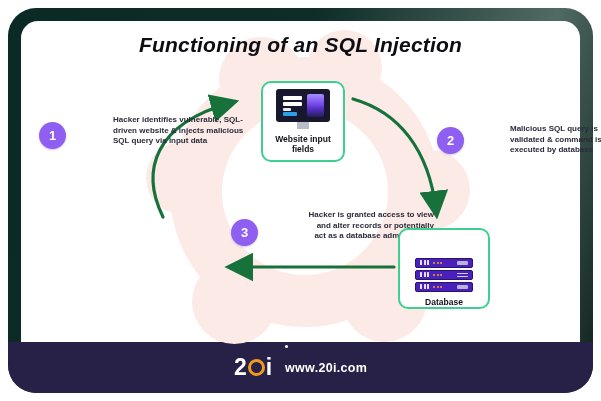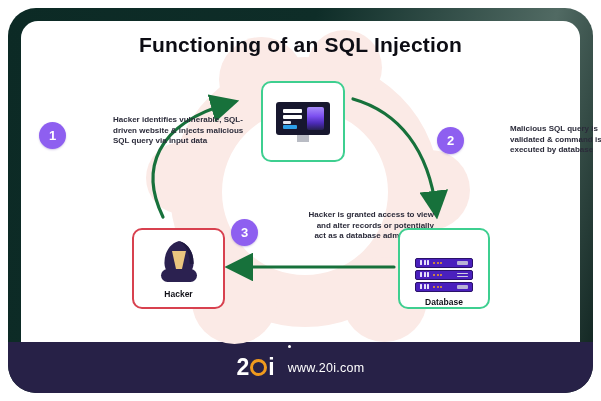--- a/index.html
+++ b/index.html
@@ -21,21 +21,21 @@
   
   .blob{position:absolute;border-radius:50%;background:#fbeae6;}
   .blob-ring{
     position:absolute;left:170px;top:57px;width:270px;height:270px;
     border-radius:50%;border:52px solid #fbeae6;box-sizing:border-box;background:transparent;
   }
   .layer{position:absolute;left:0;top:0;width:601px;height:401px;}
   
   .title{
     position:absolute;left:0;right:0;top:33px;text-align:center;
-    font-size:21px;font-weight:bold;color:#0d0d14;letter-spacing:.2px;
+    font-size:21px;font-weight:bold;color:#0d0d14;letter-spacing:.2px;font-style:italic;
   }
   
   .badge{
     position:absolute;width:27px;height:27px;border-radius:50%;
     background:#8e5ff0;color:#ffffff;font-weight:bold;font-size:13px;
     display:flex;align-items:center;justify-content:center;
     box-shadow:0 1px 2px rgba(80,40,160,.25);
   }
   .step-text{
     position:absolute;font-size:8px;line-height:1.32;color:#2b2b3a;font-weight:bold;margin-left:40px;
@@ -88,21 +88,21 @@
   .logo-2{color:#ffffff;font-size:23px;font-weight:bold;line-height:1;}
   .logo-ring{
     width:11px;height:11px;border:3.5px solid #f09a1e;border-radius:50%;
     margin:0 1px;box-sizing:content-box;
   }
   .logo-i{color:#ffffff;font-size:23px;font-weight:bold;line-height:1;position:relative;}
   .logo-dot{
     position:absolute;width:3px;height:3px;background:#ffffff;border-radius:50%;
     top:-11px;right:-16px;
   }
-  .footer-url{color:#ffffff;font-size:12.5px;font-weight:normal;letter-spacing:.3px;}
+  .footer-url{color:#ffffff;font-size:12.5px;font-weight:bold;letter-spacing:.3px;}
 </style>
 </head>
 <body>
 
 <div class="frame">
   <div class="card"></div>
   <div class="footer">
     <div class="logo">
       <span class="logo-2">2</span>
       <span class="logo-ring"></span>
@@ -150,20 +150,21 @@
     <div class="monitor">
       <div class="screen">
         <div class="field1"></div>
         <div class="field2"></div>
         <div class="field3"></div>
         <div class="field4"></div>
         <div class="screen-img"></div>
       </div>
       <div class="stand"></div>
     </div>
+    <div class="node-label">Website input fields</div>
   </div>
 
   <div class="node green" style="left:398px;top:228px;width:92px;height:81px;justify-content:flex-end;">
     <div class="servers">
       <div class="server-row">
         <span class="vents">
             <span class="vent"></span>
             <span class="vent"></span>
             <span class="vent"></span>
           </span>
@@ -203,23 +204,14 @@
             <span class="led"></span>
             <span class="led"></span>
           </span>
         <span class="srv-spacer"></span>
           <span class="drive"></span>
       </div>
     </div>
     <div class="node-label">Database</div>
   </div>
 
-  <div class="node red" style="left:132px;top:228px;width:93px;height:81px;">
-    <svg width="46" height="46" viewBox="0 0 46 46">
-      <path d="M23,3 C12,6 8,17 8.5,26 C8.8,31 11,34 14,34 L32,34 C35,34 37.2,31 37.5,26 C38,17 34,6 23,3 Z" fill="#2b2150"></path>
-      <path d="M23,3 C30,7 33.5,16 33.8,26 L37.5,26 C38,17 34,6 23,3 Z" fill="#1f1940"></path>
-      <polygon points="16,13 30,13 26,31 20,31" fill="#eac57f"></polygon>
-      <rect x="5" y="31" width="36" height="13" rx="6.5" fill="#2b2150"></rect>
-    </svg>
-    <div class="node-label">Hacker</div>
-  </div>
 
 </div>
 
 </body></html>

